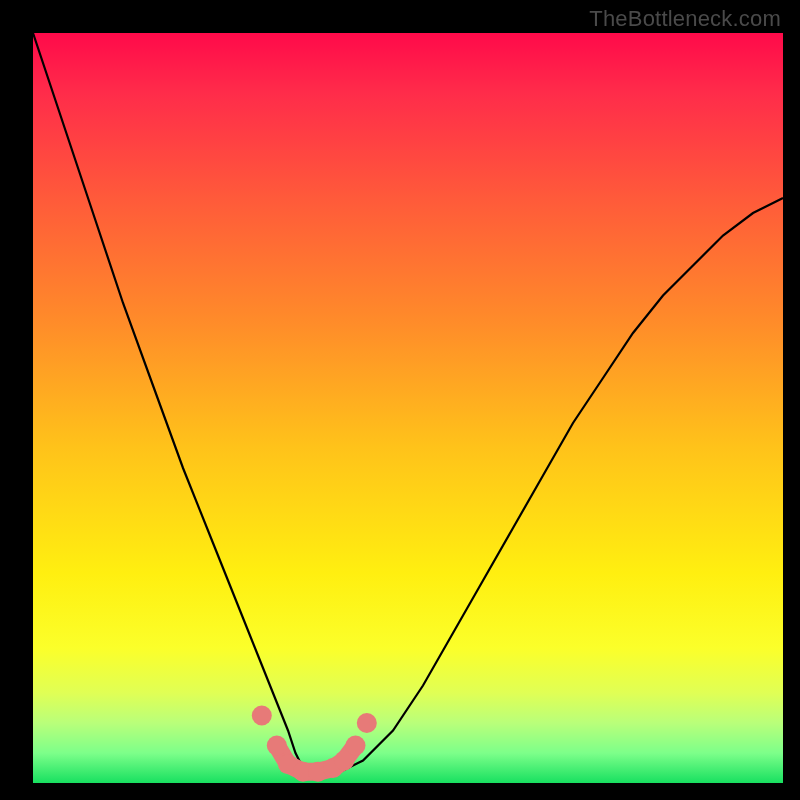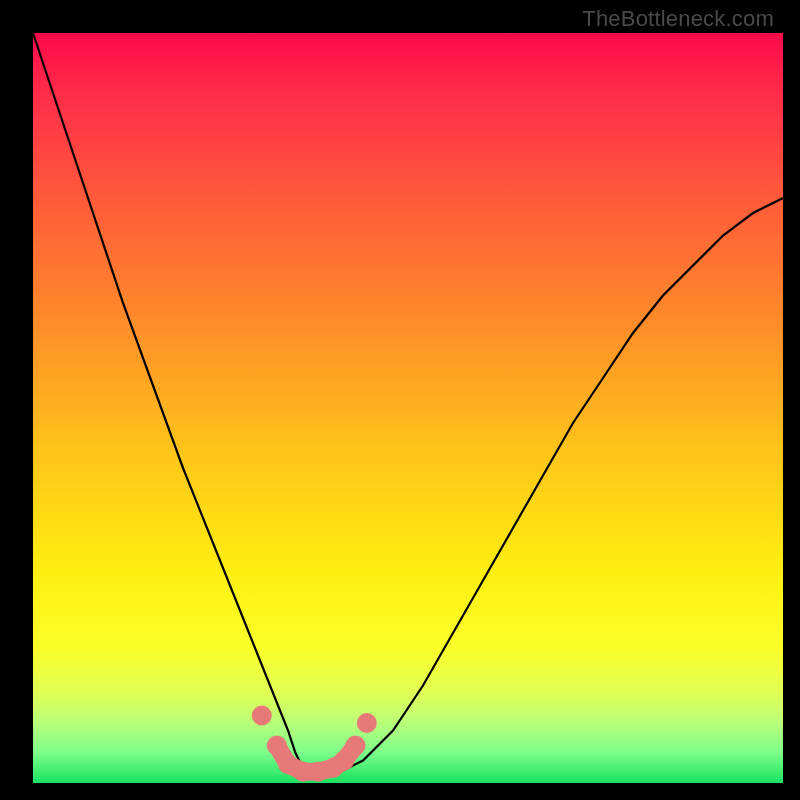--- a/index.html
+++ b/index.html
@@ -31,21 +31,21 @@
       #ffef10 72%,
       #fbff2a 82%,
       #e0ff55 88%,
       #b9ff7a 92%,
       #7dff8a 96%,
       #18e060 100%);
   }
   .watermark {
     position: absolute;
     top: 6px;
-    right: 26px;
+    right: 19px;
     color: #4a4a4a;
     font-size: 22px;
     font-weight: 500;
     letter-spacing: 0.2px;
     user-select: none;
   }
   svg.curve {
     position: absolute;
     left: 0;
     top: 0;

